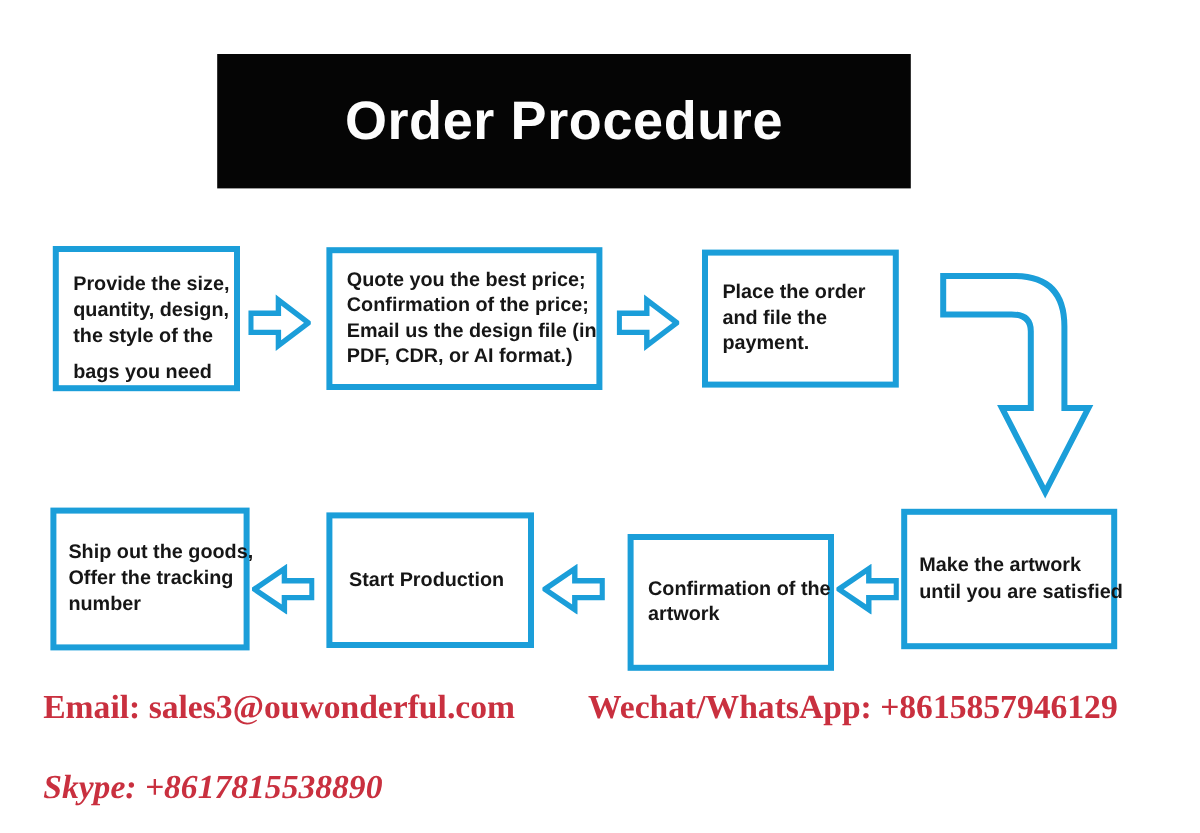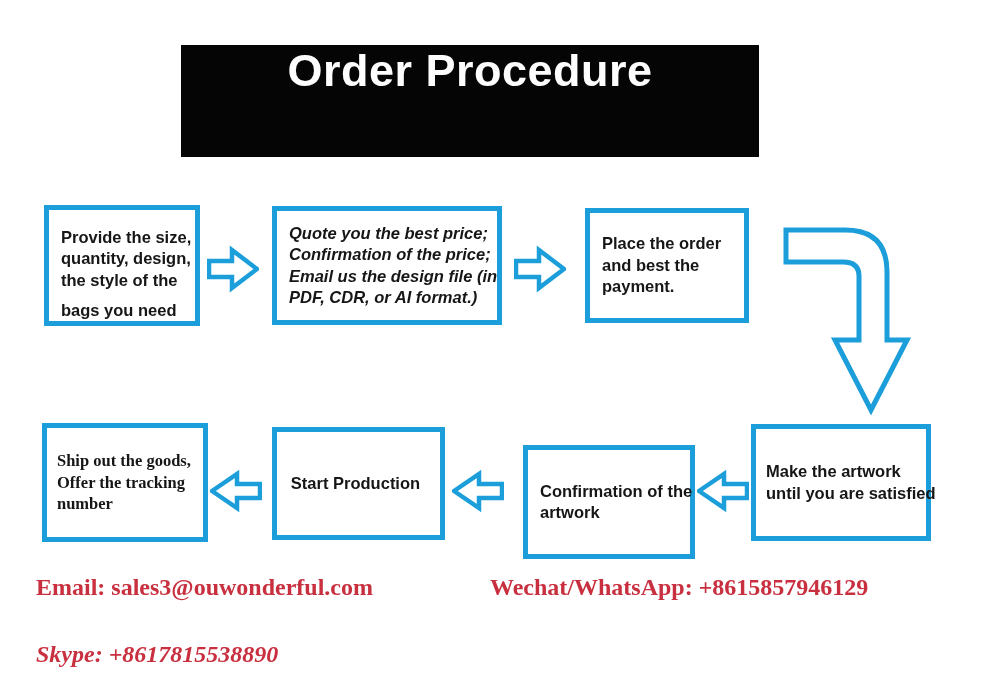--- a/index.html
+++ b/index.html
@@ -2,40 +2,40 @@
 <html><head>
 <meta charset="utf-8">
 <style>
   html,body{margin:0;padding:0;background:#ffffff;}
   .canvas{
     position:relative;width:1000px;height:694px;background:#ffffff;
     font-family:"Liberation Sans",sans-serif;overflow:hidden;
   }
   .header{
     position:absolute;left:181px;top:45px;width:578px;height:112px;
-    background:#050505;color:#fdfdfd;display:flex;justify-content:center;
+    background:#050505;color:#fdfdfd;display:flex;align-items:center;justify-content:center;
     font-size:45px;font-weight:700;letter-spacing:0.5px;
   }
   .fbox{
     position:absolute;box-sizing:border-box;background:#ffffff;
     border:5px solid #1b9ed9;color:#161616;
     font-size:16.5px;font-weight:700;line-height:1.3;
     display:flex;flex-direction:column;justify-content:center;
     padding:8px 6px 8px 12px;
   }
   .fbox .line{white-space:nowrap;}
   .fbox.centered{align-items:center;padding-left:0;}
   .arrow{position:absolute;}
   .arrow svg{display:block;}
   [data-name="flow-box-provide"]{justify-content:flex-start;padding-top:17px;}
   [data-name="flow-box-provide"] .line:nth-child(4){margin-top:9px;}
   [data-name="flow-box-place-order"]{}
   .contact{
     position:absolute;font-family:"Liberation Serif",serif;font-weight:700;
-    font-size:24px;color:#c9303f;white-space:nowrap;
+    font-size:28px;color:#c9303f;white-space:nowrap;
   }
 </style>
 </head>
 <body>
 
 <div class="canvas" data-name="order-procedure-diagram">
 
   <div class="header" data-name="diagram-title-banner">
     <span data-name="diagram-title">Order Procedure</span>
   </div>
@@ -46,36 +46,36 @@
     <div class="line" data-name="flow-box-text">the style of the</div>
     <div class="line" data-name="flow-box-text">bags you need</div>
   </div>
 
   <div class="arrow" style="left:207px;top:245px;" data-name="arrow-right-icon">
     <svg width="52" height="48" viewBox="0 0 52 48">
       <path d="M 2,16 L 25,16 L 25,5 L 50,24 L 25,43 L 25,32 L 2,32 Z" fill="#ffffff" stroke="#1b9ed9" stroke-width="4.5" stroke-linejoin="miter"></path>
     </svg>
   </div>
 
-  <div class="fbox" style="left:272px;top:206px;width:230px;height:119px;font-style:italic;" data-name="flow-box-quote">
+  <div class="fbox" style="left:272px;top:206px;width:230px;height:119px;" data-name="flow-box-quote">
     <div class="line" data-name="flow-box-text">Quote you the best price;</div>
     <div class="line" data-name="flow-box-text">Confirmation of the price;</div>
     <div class="line" data-name="flow-box-text">Email us the design file (in</div>
     <div class="line" data-name="flow-box-text">PDF, CDR, or AI format.)</div>
   </div>
 
   <div class="arrow" style="left:514px;top:245px;" data-name="arrow-right-icon">
     <svg width="52" height="48" viewBox="0 0 52 48">
       <path d="M 2,16 L 25,16 L 25,5 L 50,24 L 25,43 L 25,32 L 2,32 Z" fill="#ffffff" stroke="#1b9ed9" stroke-width="4.5" stroke-linejoin="miter"></path>
     </svg>
   </div>
 
   <div class="fbox" style="left:585px;top:208px;width:164px;height:115px;" data-name="flow-box-place-order">
     <div class="line" data-name="flow-box-text">Place the order</div>
-    <div class="line" data-name="flow-box-text">and best the</div>
+    <div class="line" data-name="flow-box-text">and file the</div>
     <div class="line" data-name="flow-box-text">payment.</div>
   </div>
 
   <div class="arrow" style="left:783px;top:224px;" data-name="arrow-bend-down-icon">
     <svg width="135" height="194" viewBox="0 0 135 194">
       <path d="M 3,6 L 62,6 Q 104,6 104,48 L 104,116 L 124,116 L 88,186 L 52,116 L 76,116 L 76,52 Q 76,38 60,38 L 3,38 Z" fill="#ffffff" stroke="#1b9ed9" stroke-width="5" stroke-linejoin="miter"></path>
     </svg>
   </div>
 
   <div class="fbox" style="left:751px;top:424px;width:180px;height:117px;padding-left:10px;" data-name="flow-box-make-artwork">
@@ -103,21 +103,21 @@
   <div class="fbox centered" style="left:272px;top:427px;width:173px;height:113px;" data-name="flow-box-start-production">
     <div class="line" data-name="flow-box-text">Start Production</div>
   </div>
 
   <div class="arrow" style="left:210px;top:470px;" data-name="arrow-left-icon">
     <svg width="52" height="42" viewBox="0 0 52 42">
       <path d="M 50,14 L 27,14 L 27,4 L 2,21 L 27,38 L 27,28 L 50,28 Z" fill="#ffffff" stroke="#1b9ed9" stroke-width="4.5" stroke-linejoin="miter"></path>
     </svg>
   </div>
 
-  <div class="fbox" style="left:42px;top:423px;width:166px;height:119px;padding-left:10px;font-family:Liberation Serif, serif;" data-name="flow-box-ship-goods">
+  <div class="fbox" style="left:42px;top:423px;width:166px;height:119px;padding-left:10px;" data-name="flow-box-ship-goods">
     <div class="line" data-name="flow-box-text">Ship out the goods,</div>
     <div class="line" data-name="flow-box-text">Offer the tracking</div>
     <div class="line" data-name="flow-box-text">number</div>
   </div>
 
   <div class="contact" style="left:36px;top:574px;" data-name="contact-email">Email: sales3@ouwonderful.com</div>
   <div class="contact" style="left:490px;top:574px;" data-name="contact-wechat-whatsapp">Wechat/WhatsApp: +8615857946129</div>
   <div class="contact" style="left:36px;top:641px;font-style:italic;" data-name="contact-skype">Skype: +8617815538890</div>
 
 </div>

